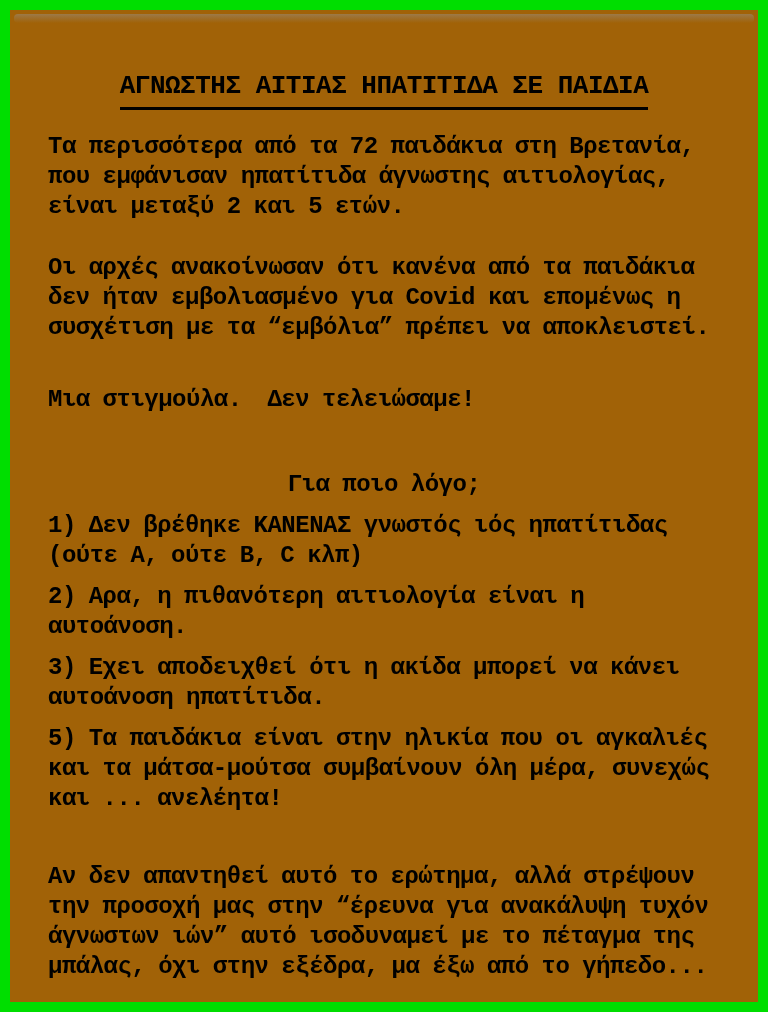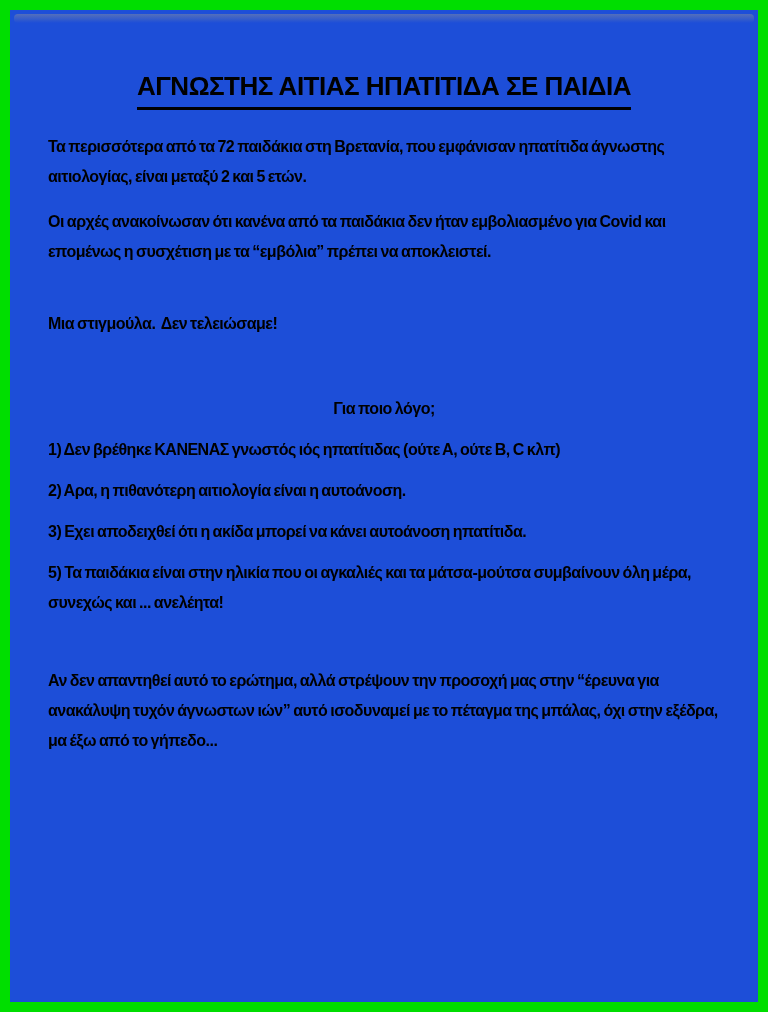--- a/index.html
+++ b/index.html
@@ -5,24 +5,24 @@
   html, body {
     margin: 0;
     padding: 0;
     background: #ffffff;
   }
   .page {
     position: relative;
     box-sizing: border-box;
     width: 768px;
     height: 1012px;
-    background: #1d4ed8;
+    background: #a16207;
     border: 10px solid #00de00;
     overflow: hidden;
-    font-family: Liberation Sans, sans-serif;
+    font-family: Liberation Mono, monospace;
     color: #000000;
   }
   .top-shadow {
     position: absolute;
     top: 4px;
     left: 4px;
     right: 4px;
     height: 9px;
     background: linear-gradient(to bottom, rgba(150,150,150,0.45), rgba(255,255,255,0));
     border-radius: 4px;
@@ -42,29 +42,29 @@
     text-align: center;
     letter-spacing: -0.5px;
   }
   h1.title .underline {
     display: inline-block;
     border-bottom: 3px solid #000000;
     padding-bottom: 3px;
   }
   .para {
     margin: 0;
-    font-size: 16px;
+    font-size: 24px;
     line-height: 30px;
     font-weight: 700;
     letter-spacing: -0.5px;
     word-spacing: -1px;
     white-space: pre-wrap;
   }
   .mt-first   { margin-top: 22px; }
-  .mt-para    { margin-top: 15px; }
+  .mt-para    { margin-top: 31px; }
   .mt-blank   { margin-top: 42px; }
   .mt-blank2  { margin-top: 55px; text-align: center; }
   .mt-item    { margin-top: 11px; }
   .mt-closing { margin-top: 48px; }
 </style>
 </head>
 <body>
 
 <div class="page">
   <div class="top-shadow"></div>

